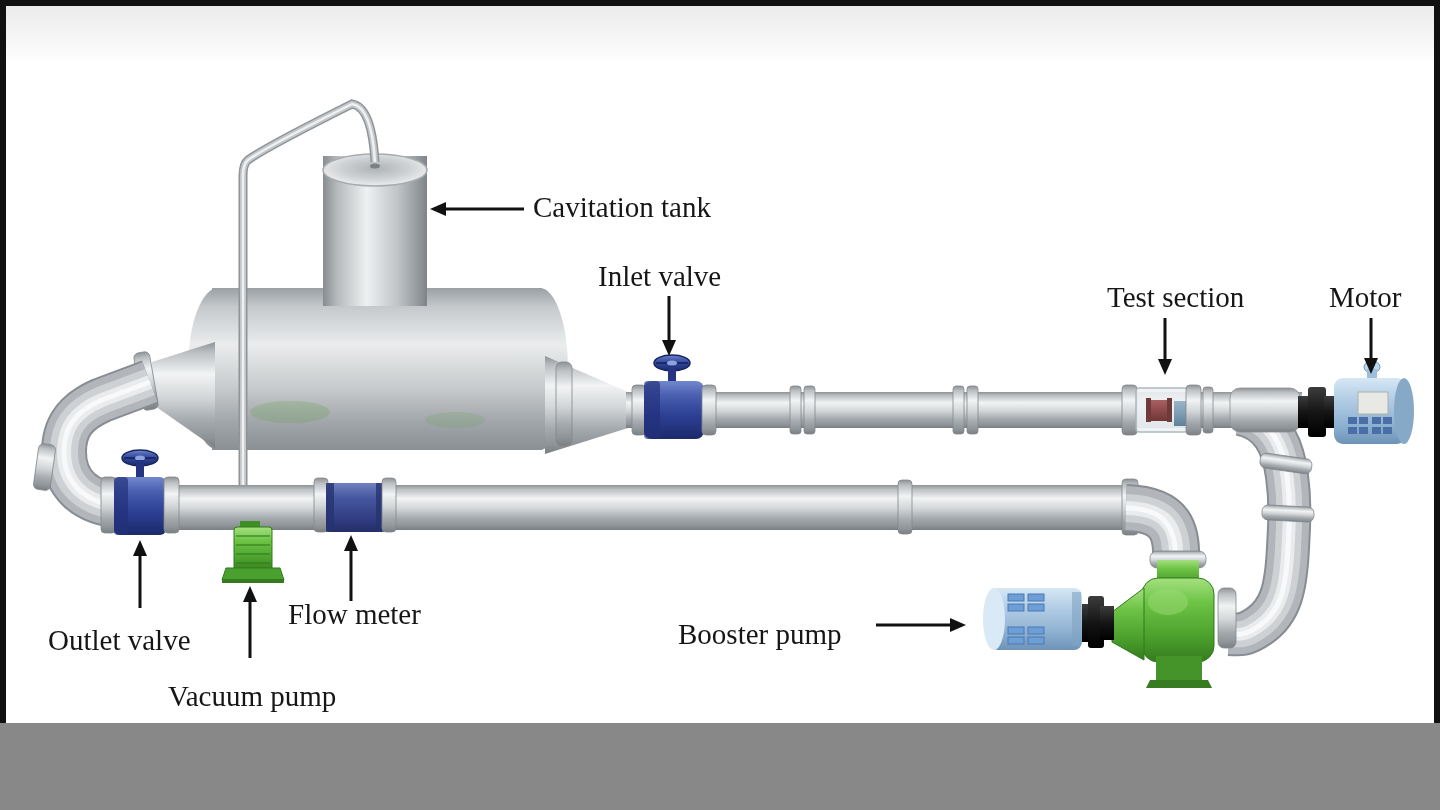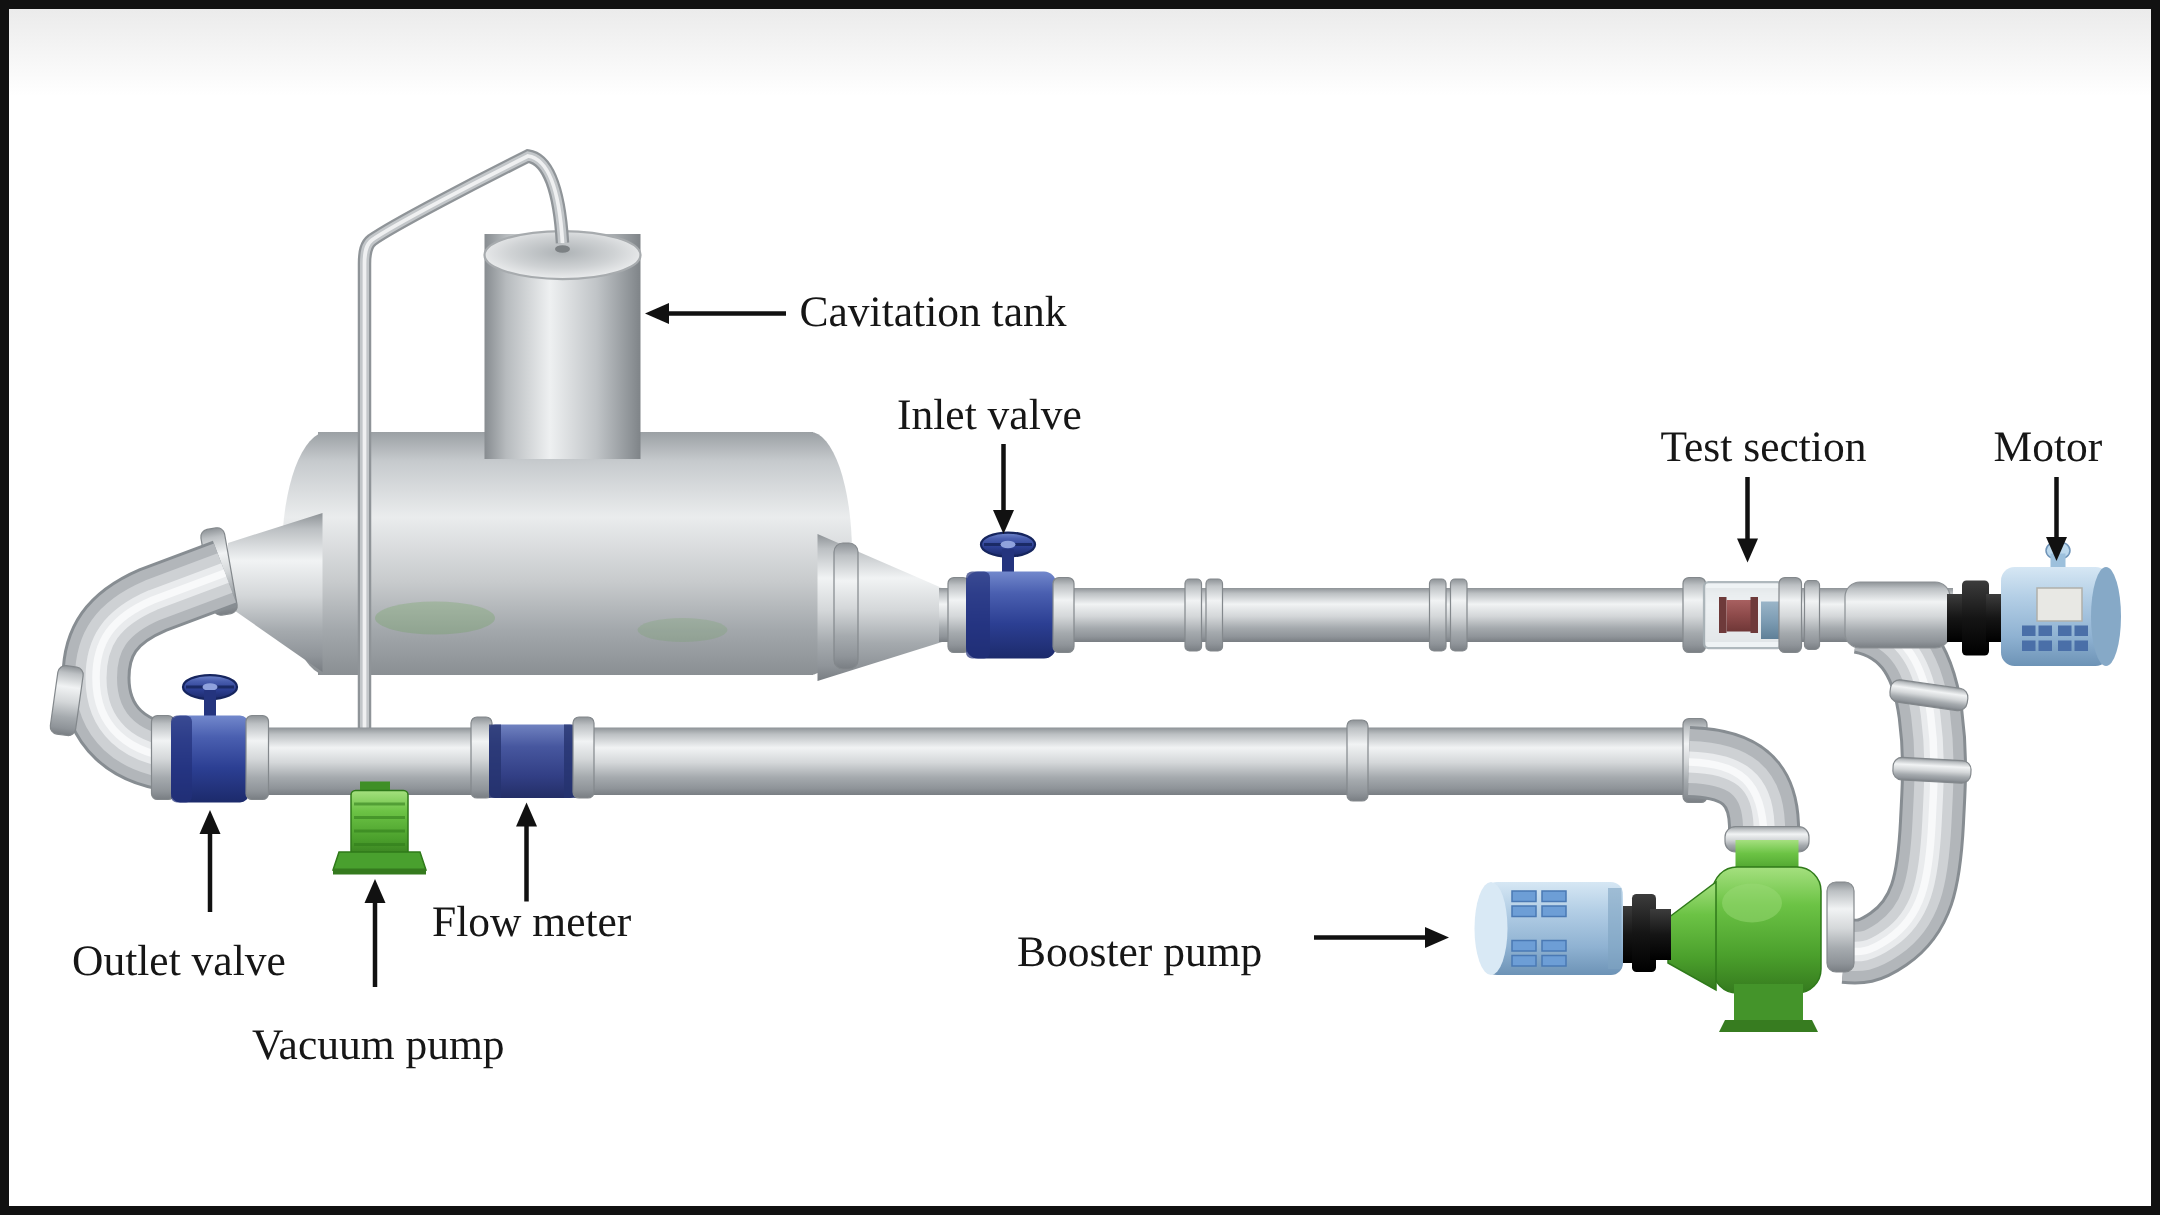--- a/index.html
+++ b/index.html
@@ -1,16 +1,16 @@
 <!DOCTYPE html>
 <html><head>
 <meta charset="utf-8">
 <style>
   html,body{margin:0;padding:0;background:#888;}
-  .stage{width:1440px;height:810px;position:relative;background:#fff;overflow:hidden;}
+  .stage{width:1440px;height:723px;position:relative;background:#fff;overflow:hidden;}
   svg{display:block;}
   .lbl{font-family:"Liberation Serif","DejaVu Serif",serif;font-size:29px;fill:#161616;}
   .arrow{stroke:#111;stroke-width:3;}
   .ahead{fill:#111;stroke:none;}
 </style>
 </head>
 <body>
 
 <div class="stage">
 <svg width="1440" height="810" viewBox="0 0 1440 810">

